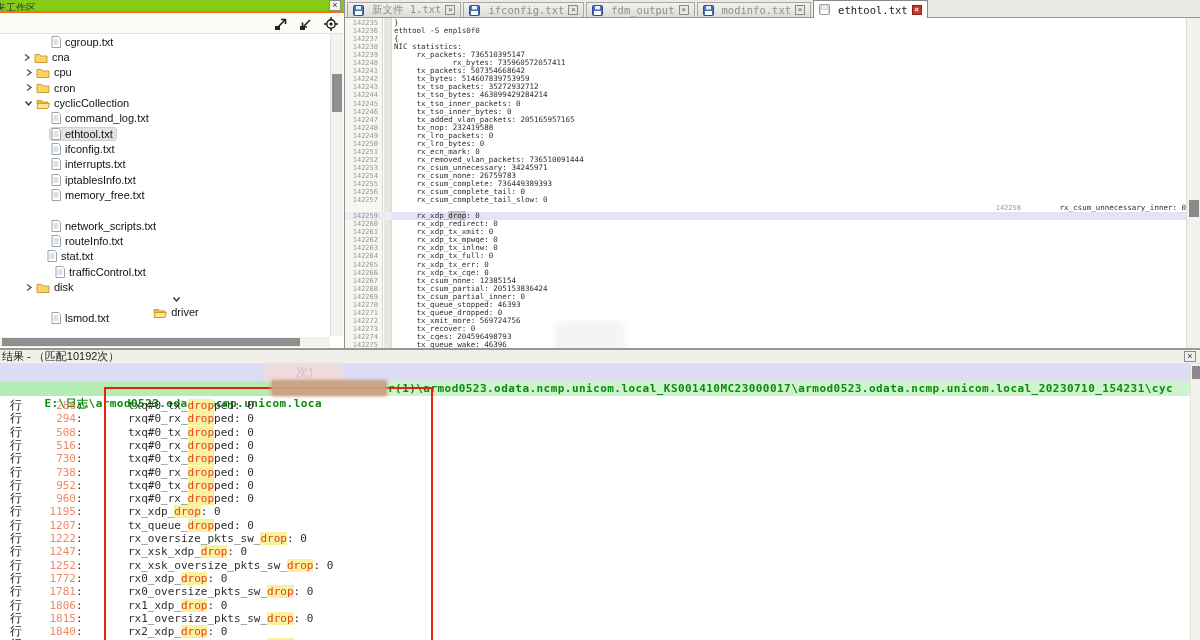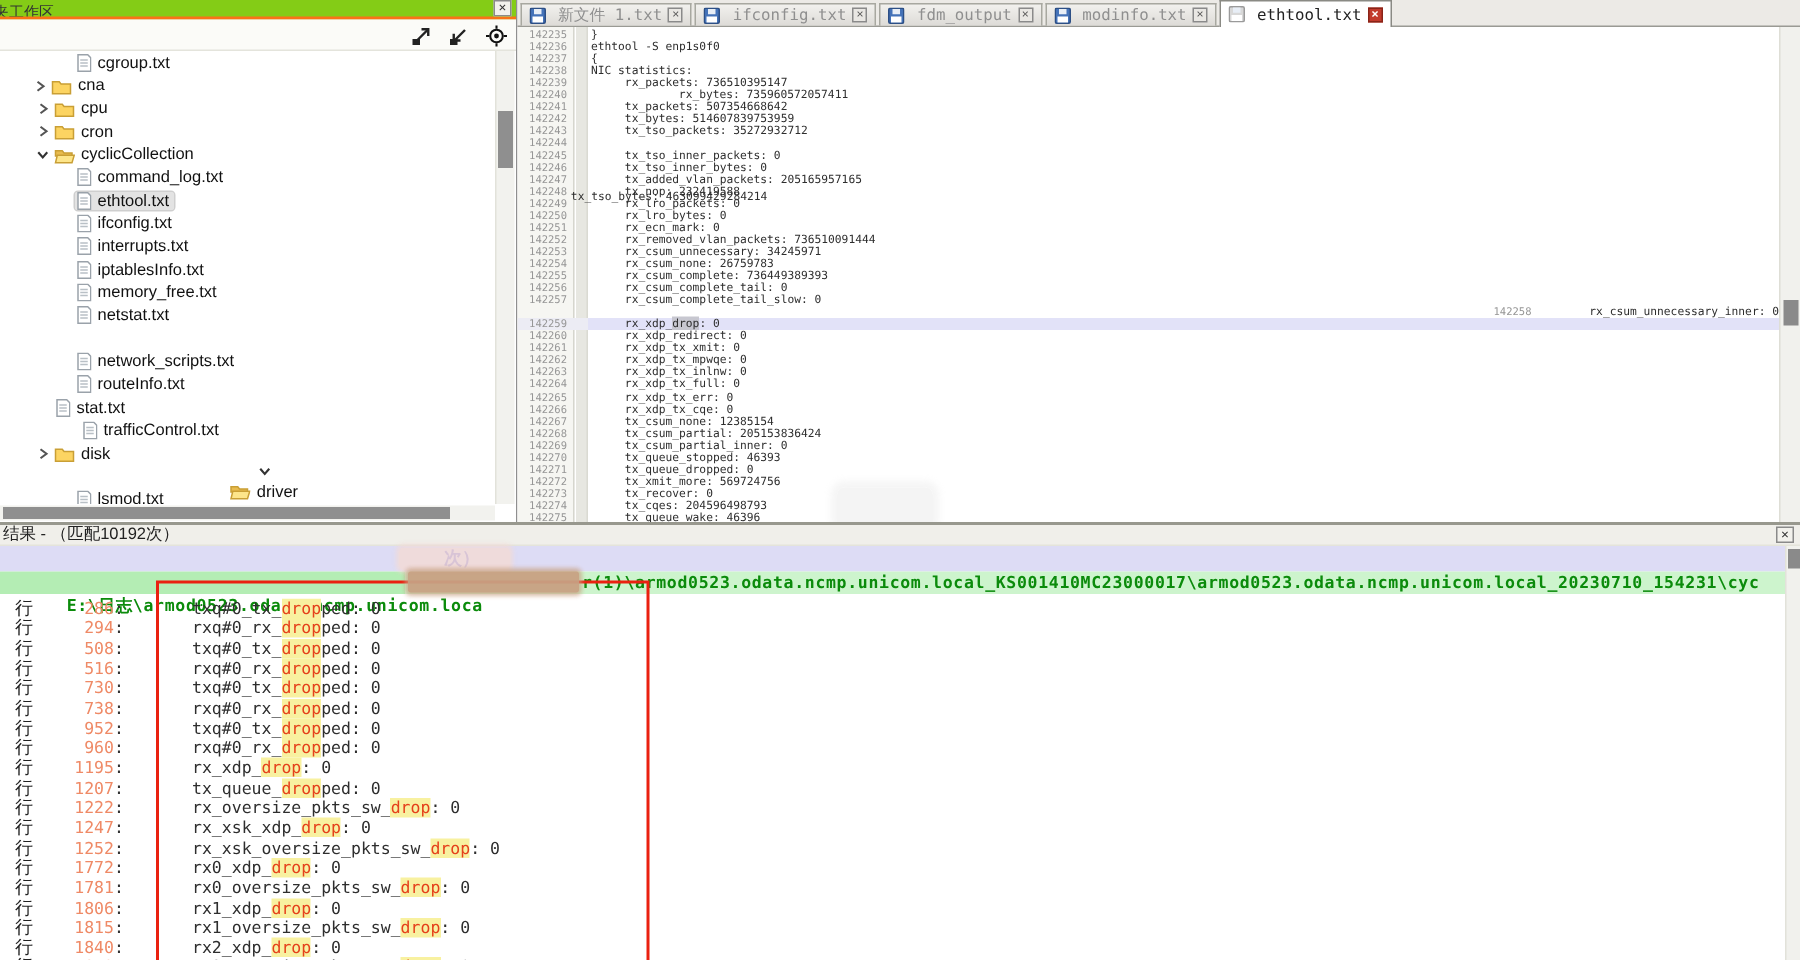--- a/index.html
+++ b/index.html
@@ -243,31 +243,20 @@
           <span class="selwrap">
             <span class="tico">
               <svg width="10" height="12" viewBox="0 0 10 12">
                 <path d="M1 .5 h6.5 l2 2 V11.5 H1 Z" fill="#fff" stroke="#9aa2aa" stroke-width="1"></path>
                 <path d="M2.5 4 h5 M2.5 6 h5 M2.5 8 h5" stroke="#b9c0c6" stroke-width="0.9"></path>
               </svg>
             </span>
             <span class="tlabel">memory_free.txt</span>
           </span>
         </div>
-        <div class="trow" style="padding-left: 50px;">
-          <span class="selwrap">
-            <span class="tico">
-              <svg width="10" height="12" viewBox="0 0 10 12">
-                <path d="M1 .5 h6.5 l2 2 V11.5 H1 Z" fill="#fff" stroke="#9aa2aa" stroke-width="1"></path>
-                <path d="M2.5 4 h5 M2.5 6 h5 M2.5 8 h5" stroke="#b9c0c6" stroke-width="0.9"></path>
-              </svg>
-            </span>
-            <span class="tlabel">netstat.txt</span>
-          </span>
-        </div>
         <div class="trow"></div>
         <div class="trow" style="padding-left: 50px;">
           <span class="selwrap">
             <span class="tico">
               <svg width="10" height="12" viewBox="0 0 10 12">
                 <path d="M1 .5 h6.5 l2 2 V11.5 H1 Z" fill="#fff" stroke="#9aa2aa" stroke-width="1"></path>
                 <path d="M2.5 4 h5 M2.5 6 h5 M2.5 8 h5" stroke="#b9c0c6" stroke-width="0.9"></path>
               </svg>
             </span>
             <span class="tlabel">network_scripts.txt</span>
@@ -277,21 +266,21 @@
           <span class="selwrap">
             <span class="tico">
               <svg width="10" height="12" viewBox="0 0 10 12">
                 <path d="M1 .5 h6.5 l2 2 V11.5 H1 Z" fill="#fff" stroke="#9aa2aa" stroke-width="1"></path>
                 <path d="M2.5 4 h5 M2.5 6 h5 M2.5 8 h5" stroke="#b9c0c6" stroke-width="0.9"></path>
               </svg>
             </span>
             <span class="tlabel">routeInfo.txt</span>
           </span>
         </div>
-        <div class="trow" style="padding-left: 36px;">
+        <div class="trow" style="padding-left: 46px;">
           <span class="selwrap">
             <span class="tico">
               <svg width="10" height="12" viewBox="0 0 10 12">
                 <path d="M1 .5 h6.5 l2 2 V11.5 H1 Z" fill="#fff" stroke="#9aa2aa" stroke-width="1"></path>
                 <path d="M2.5 4 h5 M2.5 6 h5 M2.5 8 h5" stroke="#b9c0c6" stroke-width="0.9"></path>
               </svg>
             </span>
             <span class="tlabel">stat.txt</span>
           </span>
         </div>
@@ -448,21 +437,21 @@
           <span class="t">     tx_packets: 507354668642</span>
         </div>
         <div class="eline" style="top: 57.35px;">
           <span class="n">142242</span>
           <span class="t">     tx_bytes: 514607839753959</span>
         </div>
         <div class="eline" style="top: 65.4px;">
           <span class="n">142243</span>
           <span class="t">     tx_tso_packets: 35272932712</span>
         </div>
-        <div class="eline" style="top: 73.45px; flex-direction: column;">
+        <div class="eline" style="top: 73.45px;">
           <span class="n">142244</span>
           <span class="t">     tx_tso_bytes: 463099429284214</span>
         </div>
         <div class="eline" style="top: 81.5px;">
           <span class="n">142245</span>
           <span class="t">     tx_tso_inner_packets: 0</span>
         </div>
         <div class="eline" style="top: 89.55px;">
           <span class="n">142246</span>
           <span class="t">     tx_tso_inner_bytes: 0</span>

